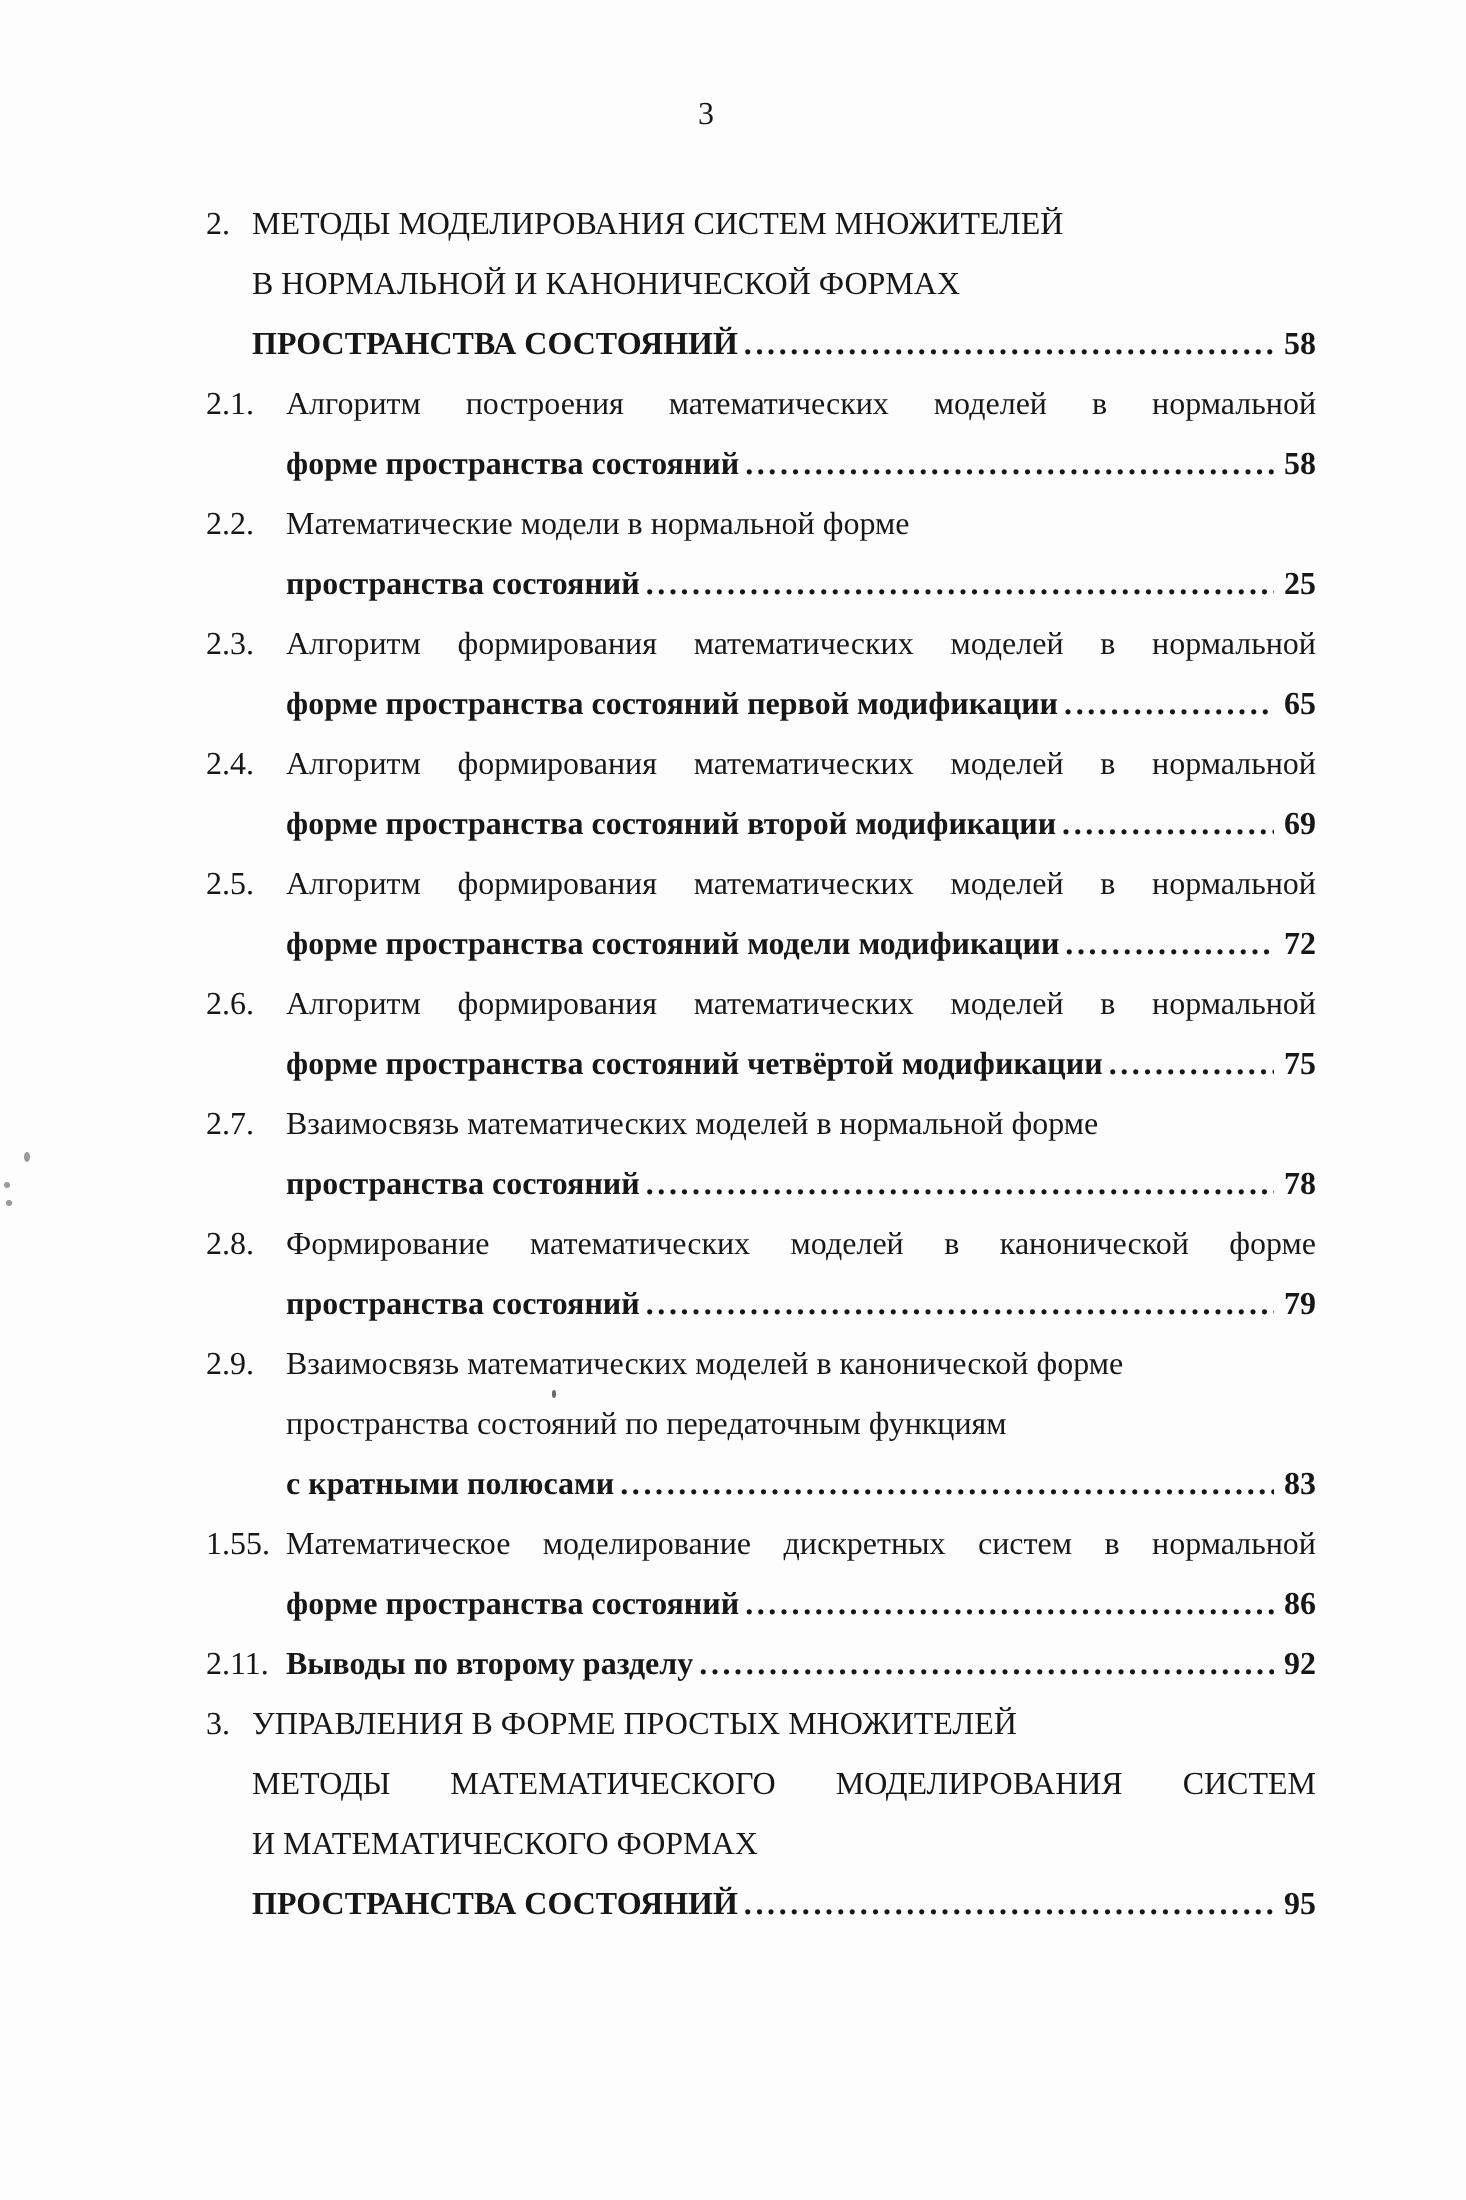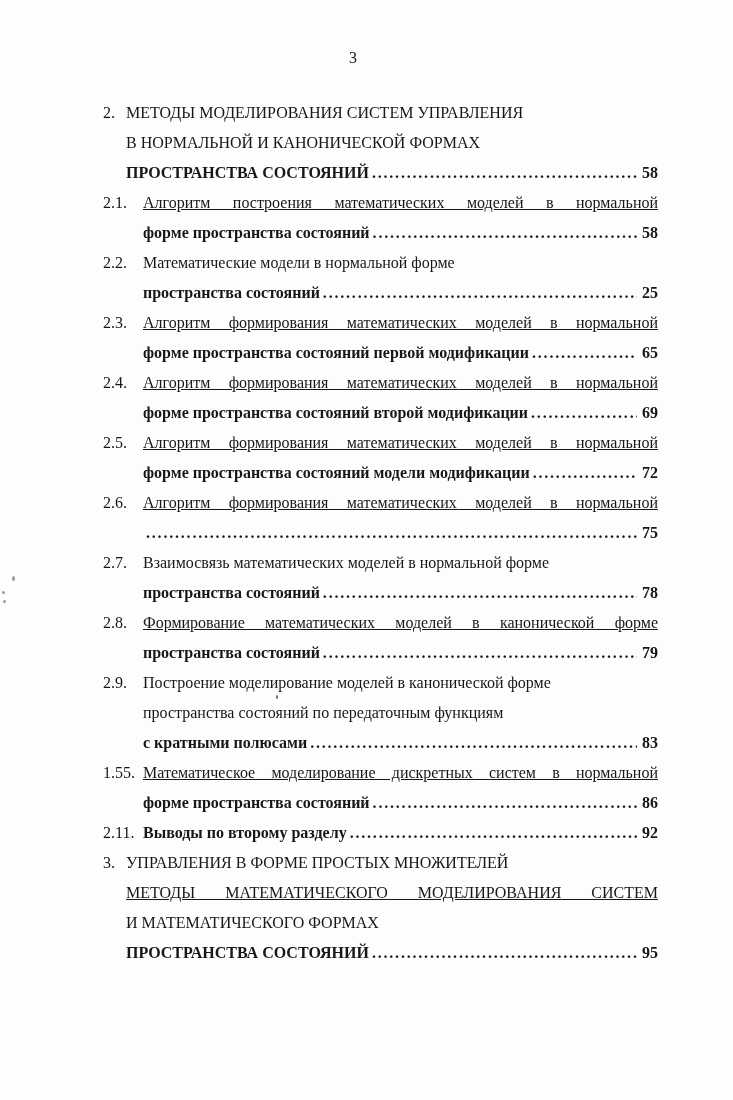--- a/index.html
+++ b/index.html
@@ -8,39 +8,39 @@
     font-family:"Liberation Serif","DejaVu Serif",serif;
     font-size:16px;line-height:30px;color:#171717;overflow:hidden;
   }
   .pagenum{position:absolute;top:43px;left:0;width:706px;text-align:center;}
   .toc{position:absolute;left:103px;top:98px;width:555px;}
   .entry{position:relative;}
   .entry .num{position:absolute;left:0;top:0;}
   .entry.lvl1 .lines{margin-left:23px;}
   .entry.lvl2 .lines{margin-left:40px;}
   .line{min-height:30px;}
-  .line.justify{text-align:justify;text-align-last:justify;text-decoration:underline;}
+  .line.justify{text-align:justify;text-align-last:justify;}
   .line.leader{display:flex;align-items:baseline;font-weight:bold;}
   .leader .txt{white-space:nowrap;flex-shrink:0;}
   .leader .dots{flex:1 1 auto;min-width:0;overflow:hidden;white-space:nowrap;
     margin-left:3px;margin-right:5px;letter-spacing:1.8px;}
   .leader .pg{white-space:nowrap;flex-shrink:0;}
   .speck{position:absolute;background:#9a9a9a;border-radius:50%;}
   .speck.dark{background:#666;}
 </style>
 </head>
 <body>
 
 <div class="page">
   <div class="pagenum">3</div>
   <div class="toc" id="toc">
       <div class="entry lvl1">
         <span class="num">2.</span>
         <div class="lines">
-          <div class="line">МЕТОДЫ МОДЕЛИРОВАНИЯ СИСТЕМ УПРАВЛЕНИЯ</div>
+          <div class="line">МЕТОДЫ МОДЕЛИРОВАНИЯ СИСТЕМ МНОЖИТЕЛЕЙ</div>
           <div class="line">В НОРМАЛЬНОЙ И КАНОНИЧЕСКОЙ ФОРМАХ</div>
           <div class="line leader">
             <span class="txt">ПРОСТРАНСТВА СОСТОЯНИЙ</span>
             <span class="dots">........................................................................................................................................................................................................</span>
             <span class="pg">58</span>
           </div>
         </div>
       </div>
       <div class="entry lvl2">
         <span class="num">2.1.</span>
@@ -95,20 +95,21 @@
             <span class="dots">........................................................................................................................................................................................................</span>
             <span class="pg">72</span>
           </div>
         </div>
       </div>
       <div class="entry lvl2">
         <span class="num">2.6.</span>
         <div class="lines">
           <div class="line justify">Алгоритм формирования математических моделей в нормальной</div>
           <div class="line leader">
+            <span class="txt">форме пространства состояний четвёртой модификации</span>
             <span class="dots">........................................................................................................................................................................................................</span>
             <span class="pg">75</span>
           </div>
         </div>
       </div>
       <div class="entry lvl2">
         <span class="num">2.7.</span>
         <div class="lines">
           <div class="line">Взаимосвязь математических моделей в нормальной форме</div>
           <div class="line leader">
@@ -125,21 +126,21 @@
           <div class="line leader">
             <span class="txt">пространства состояний</span>
             <span class="dots">........................................................................................................................................................................................................</span>
             <span class="pg">79</span>
           </div>
         </div>
       </div>
       <div class="entry lvl2">
         <span class="num">2.9.</span>
         <div class="lines">
-          <div class="line">Построение моделирование моделей в канонической форме</div>
+          <div class="line">Взаимосвязь математических моделей в канонической форме</div>
           <div class="line">пространства состояний по передаточным функциям</div>
           <div class="line leader">
             <span class="txt">с кратными полюсами</span>
             <span class="dots">........................................................................................................................................................................................................</span>
             <span class="pg">83</span>
           </div>
         </div>
       </div>
       <div class="entry lvl2">
         <span class="num">1.55.</span>

